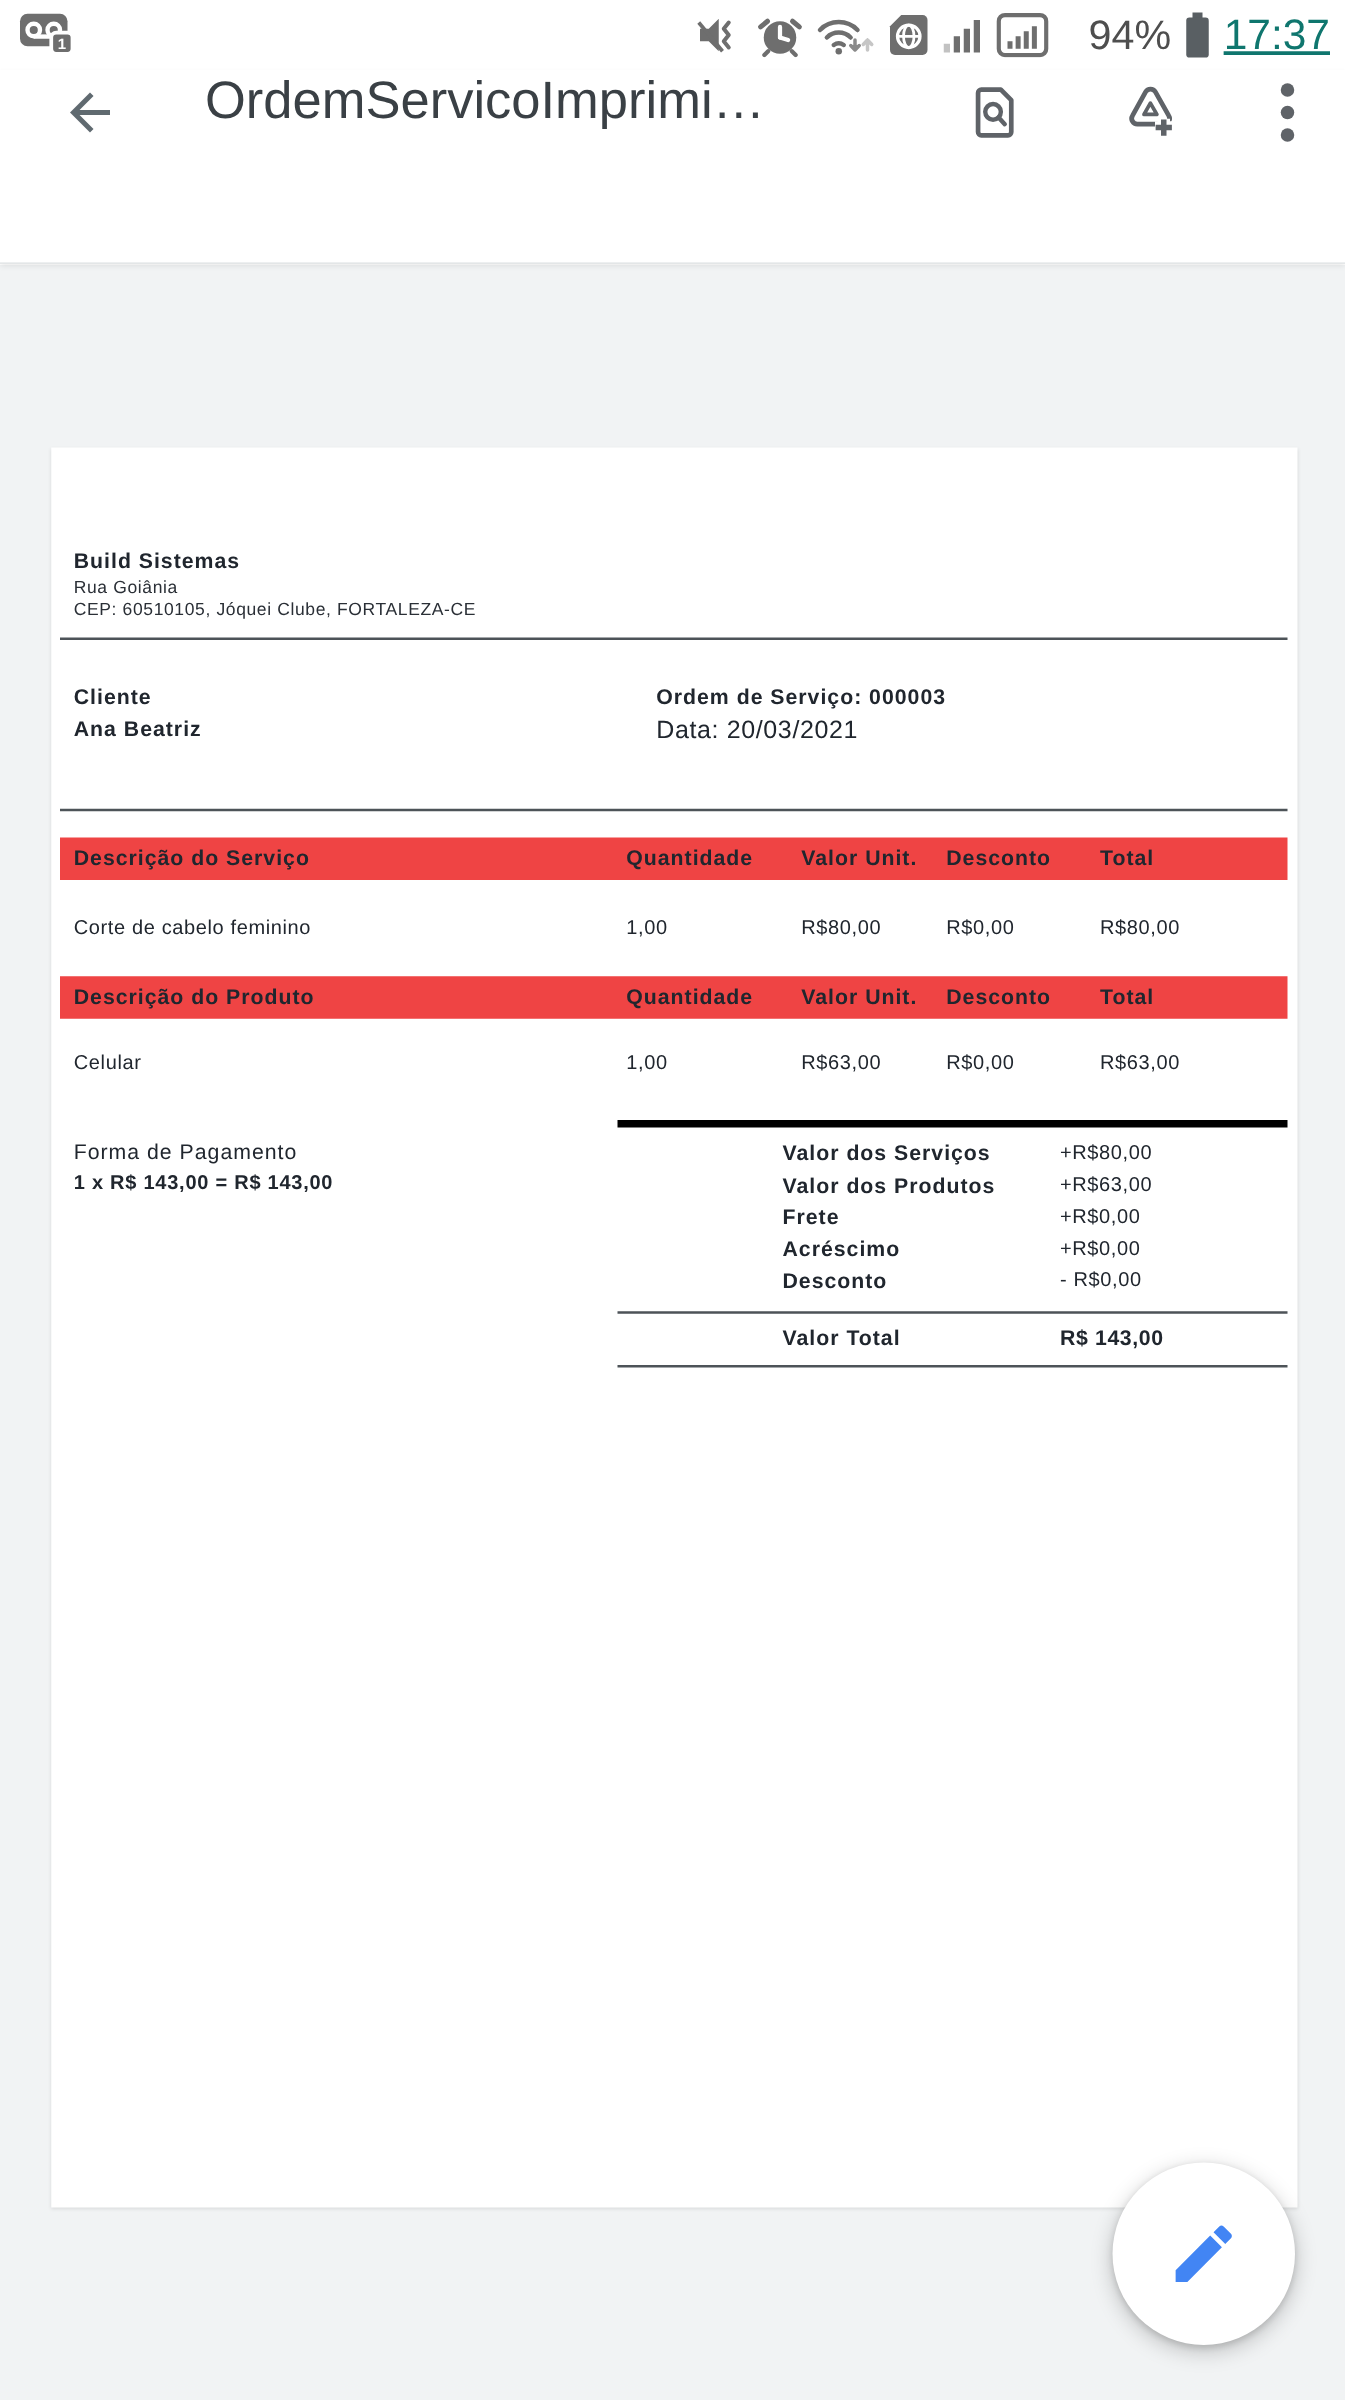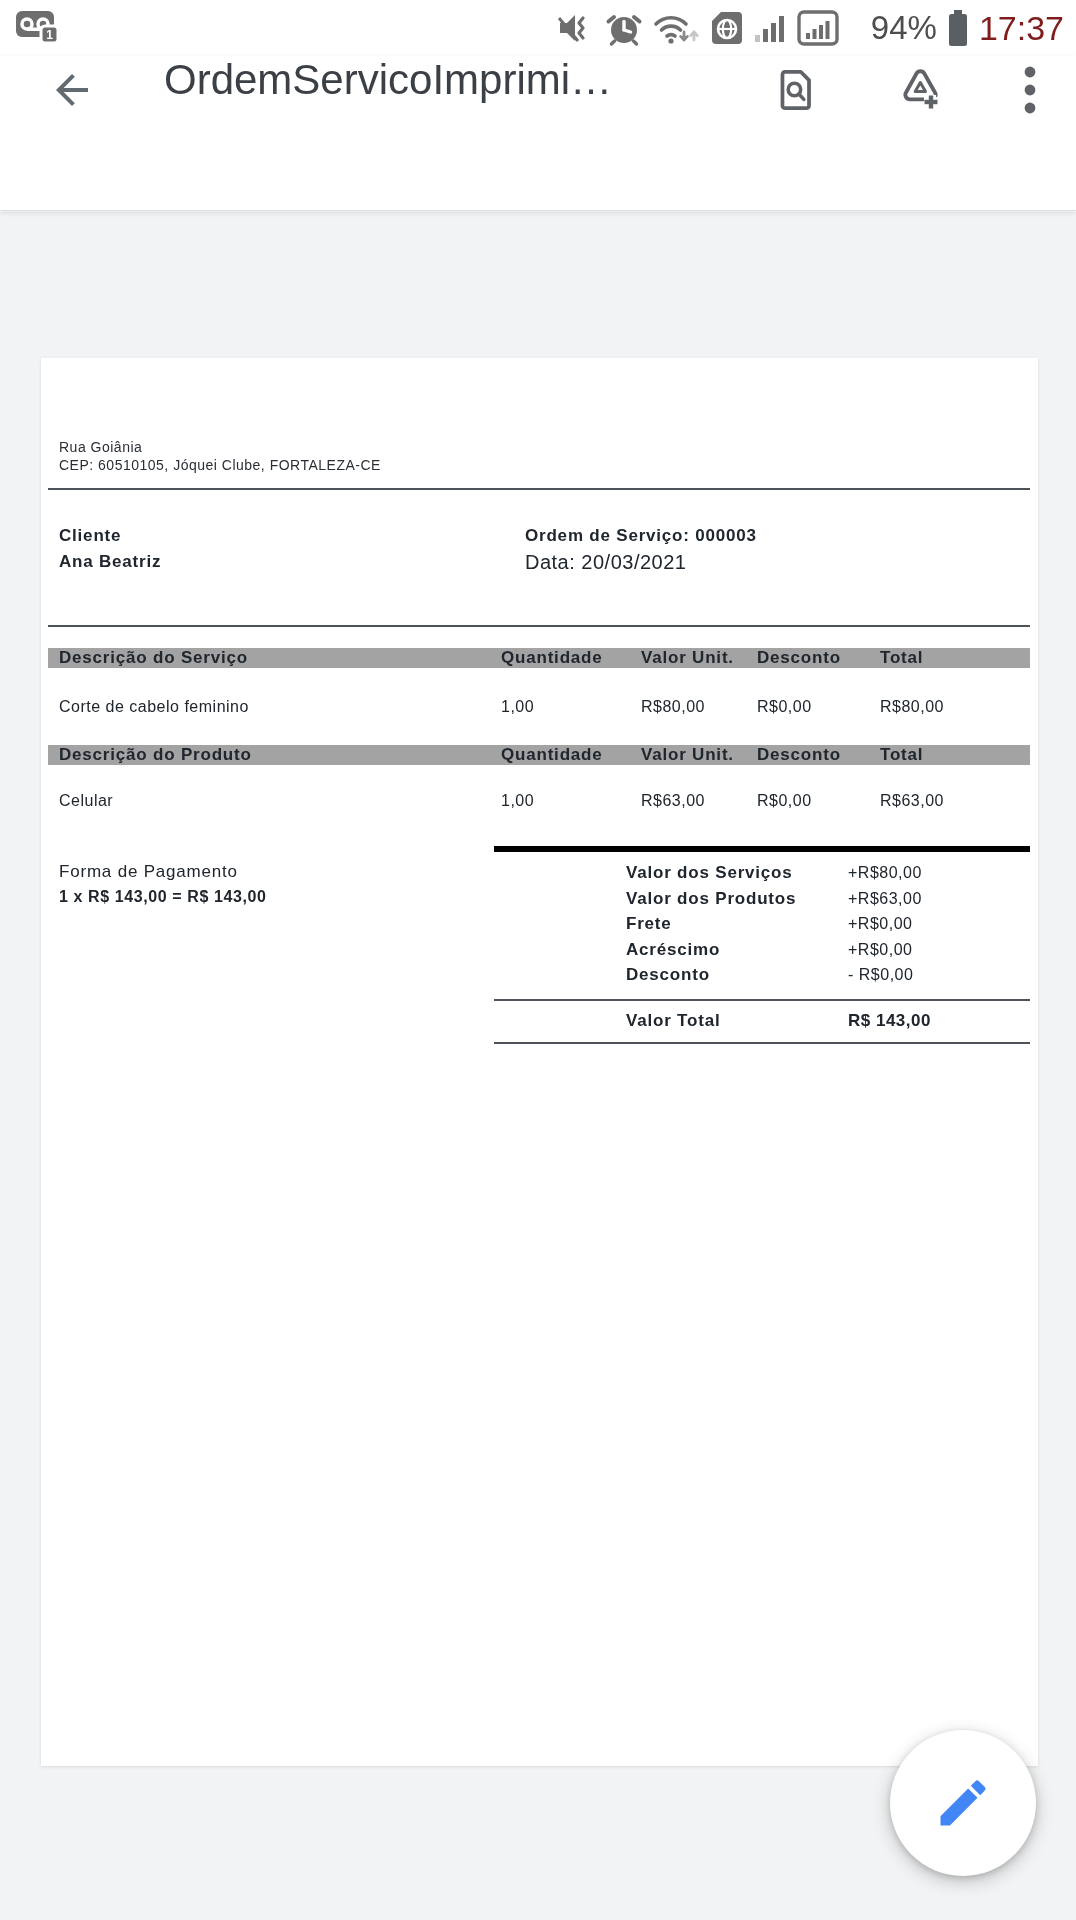--- a/index.html
+++ b/index.html
@@ -14,21 +14,21 @@
   
   .status-bar {
     height:56px; background:#ffffff;
     display:flex; align-items:center; justify-content:space-between;
     padding:0 12px 0 14px;
   }
   .status-left { display:flex; align-items:center; }
   .status-right { display:flex; align-items:center; gap:9px; }
   .status-right svg { display:block; }
   .st-text { font-size:33px; color:#4e4e4e; letter-spacing:0;margin-left:23px; }
-  .st-time { font-size:34px; color:#7f1d1d; }
+  .st-time { font-size:34px; color:#0f766e;text-decoration:underline; }
 
   
   .toolbar {
     height:155px; background:#ffffff;
     display:flex; align-items:flex-start;
     padding:0 26px 0 38px;
     border-bottom:1px solid #dcdfe1;
     box-shadow:0 2px 5px rgba(0,0,0,0.10);
     position:relative; z-index:5;
   }
@@ -71,21 +71,21 @@
   .meta-line.regular { font-weight:normal; letter-spacing:0.5px; font-size:20px; }
 
   .rule2 { border:none; border-top:2px solid #4d5358; margin-top:50px; }
 
   .grid-cols {
     display:grid;
     grid-template-columns:453px 140px 116px 123px 1fr;
     align-items:center;
   }
   .t-head {
-    margin-top:21px; background:#a3a3a3; height:20px;
+    margin-top:21px; background:#ef4444; height:34px;
     font-size:17px; font-weight:bold; letter-spacing:0.8px;
   }
   .t-head > div:first-child { padding-left:11px; }
   .t-row {
     height:77px;
     font-size:16px; letter-spacing:0.5px;
   }
   .t-row > div:first-child { padding-left:11px; }
 
   .bottom-section { display:flex; margin-top:9px; }
@@ -231,20 +231,21 @@
       </svg>
     </button>
   </div>
 </div>
 
 <div class="viewer">
   <div class="sheet">
     <div class="sheet-inner">
 
       <div class="company doc-indent">
+        <div class="company-name">Build Sistemas</div>
         <div class="company-addr">Rua Goiânia</div>
         <div class="company-addr">CEP: 60510105, Jóquei Clube, FORTALEZA-CE</div>
       </div>
 
       <hr class="rule">
 
       <div class="meta-row doc-indent">
         <div class="meta-col-left">
           <div class="meta-line">Cliente</div>
           <div class="meta-line">Ana Beatriz</div>

